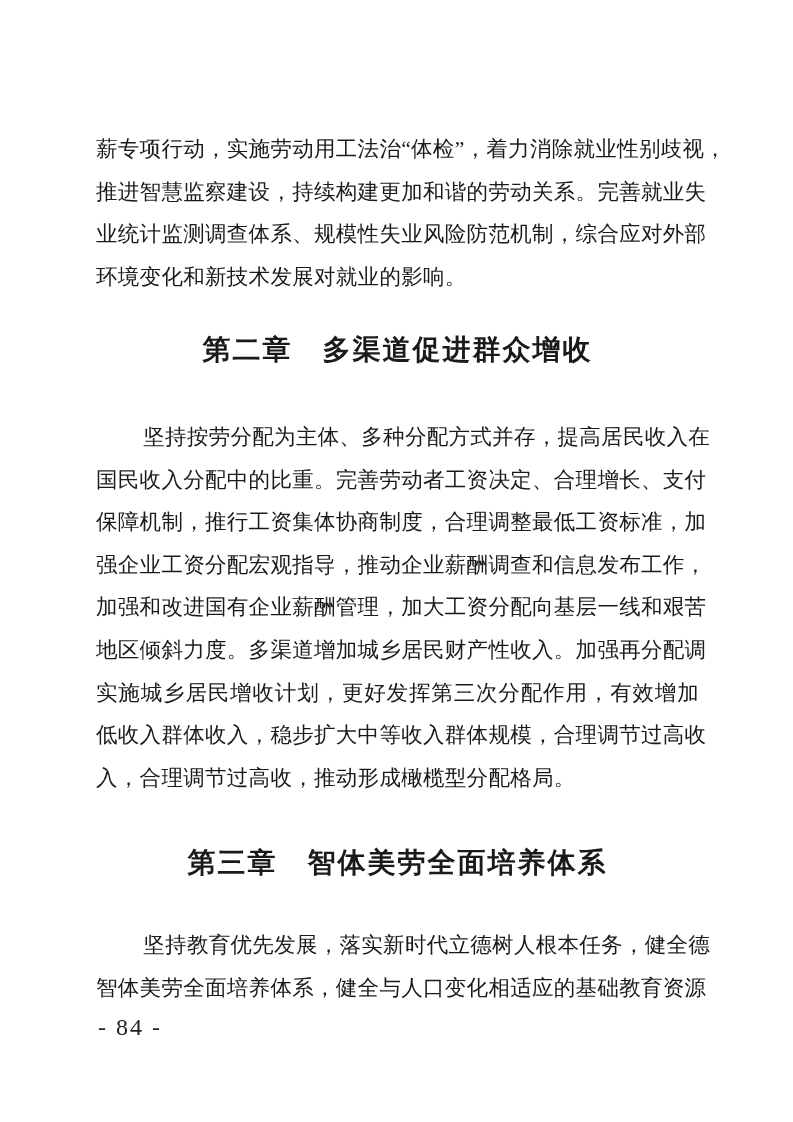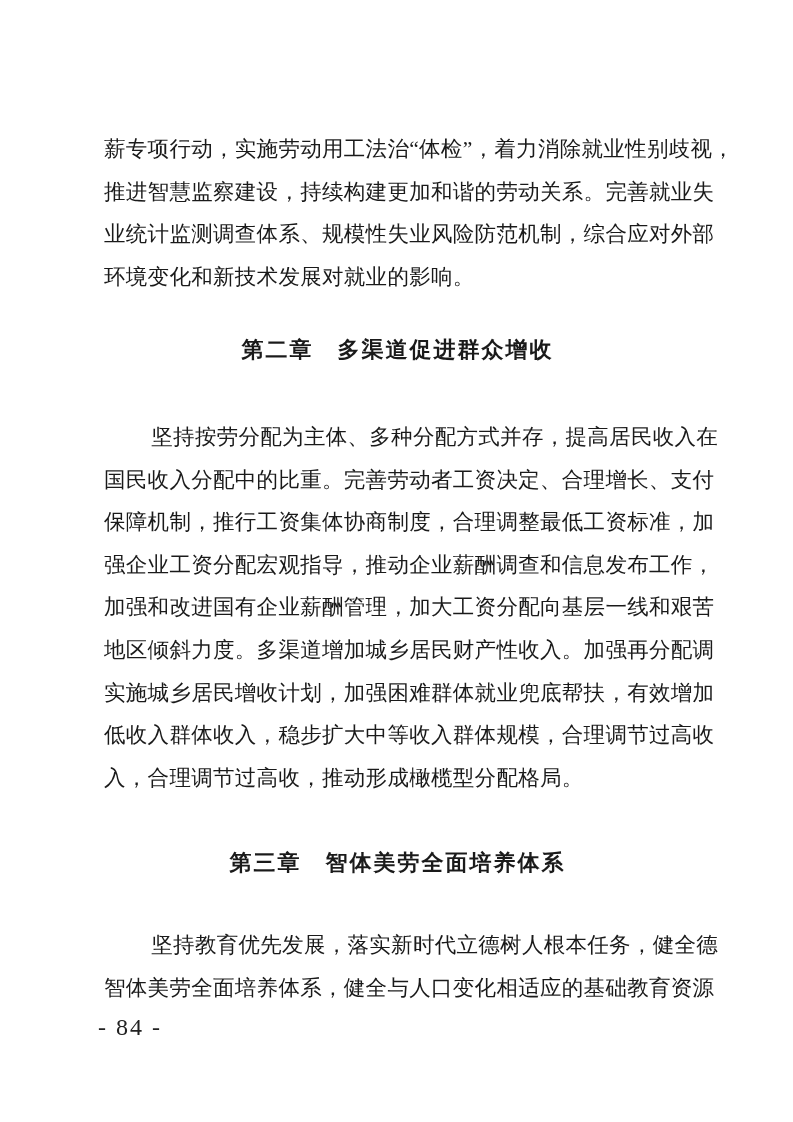--- a/index.html
+++ b/index.html
@@ -13,41 +13,40 @@
     height: 1122px;
     background: #ffffff;
     overflow: hidden;
     font-family: "Liberation Serif", "DejaVu Serif", serif;
     color: #1a1a1a;
   }
   .block {
     position: absolute;
     left: 96px;
     width: 603px;
-    margin-left: 8px;
   }
   .para .line {
     font-size: 21.5px;
     line-height: 42.6px;
     text-align: justify;
     text-align-last: justify;
     white-space: nowrap;
     letter-spacing: 0.3px;
   }
   .para .line.short {
     text-align: left;
     text-align-last: left;
   }
   .para .line.indent {
     text-indent: 2.2em;
   }
   .chapter-heading {
     margin: 0;
     text-align: center;
-    font-size: 22px;
+    font-size: 28px;
     font-weight: 600;
     letter-spacing: 2px;
     line-height: 32px;
   }
   .page-number {
     position: absolute;
     left: 98px;
     top: 1014px;
     font-size: 24px;
     letter-spacing: 2px;
@@ -73,21 +72,21 @@
 
   <h2 class="block chapter-heading" id="chapter2-heading">第二章　多渠道促进群众增收</h2>
 
   <div class="block para" id="para-income">
     <div class="line indent">坚持按劳分配为主体、多种分配方式并存，提高居民收入在</div>
     <div class="line">国民收入分配中的比重。完善劳动者工资决定、合理增长、支付</div>
     <div class="line">保障机制，推行工资集体协商制度，合理调整最低工资标准，加</div>
     <div class="line">强企业工资分配宏观指导，推动企业薪酬调查和信息发布工作，</div>
     <div class="line">加强和改进国有企业薪酬管理，加大工资分配向基层一线和艰苦</div>
     <div class="line">地区倾斜力度。多渠道增加城乡居民财产性收入。加强再分配调</div>
-    <div class="line">实施城乡居民增收计划，加强困难群体就业兜底帮扶，有效增加</div>
+    <div class="line">实施城乡居民增收计划，更好发挥第三次分配作用，有效增加</div>
     <div class="line">低收入群体收入，稳步扩大中等收入群体规模，合理调节过高收</div>
     <div class="line short">入，合理调节过高收，推动形成橄榄型分配格局。</div>
   </div>
 
   <h2 class="block chapter-heading" id="chapter3-heading">第三章　智体美劳全面培养体系</h2>
 
   <div class="block para" id="para-education">
     <div class="line indent">坚持教育优先发展，落实新时代立德树人根本任务，健全德</div>
     <div class="line">智体美劳全面培养体系，健全与人口变化相适应的基础教育资源</div>
   </div>

